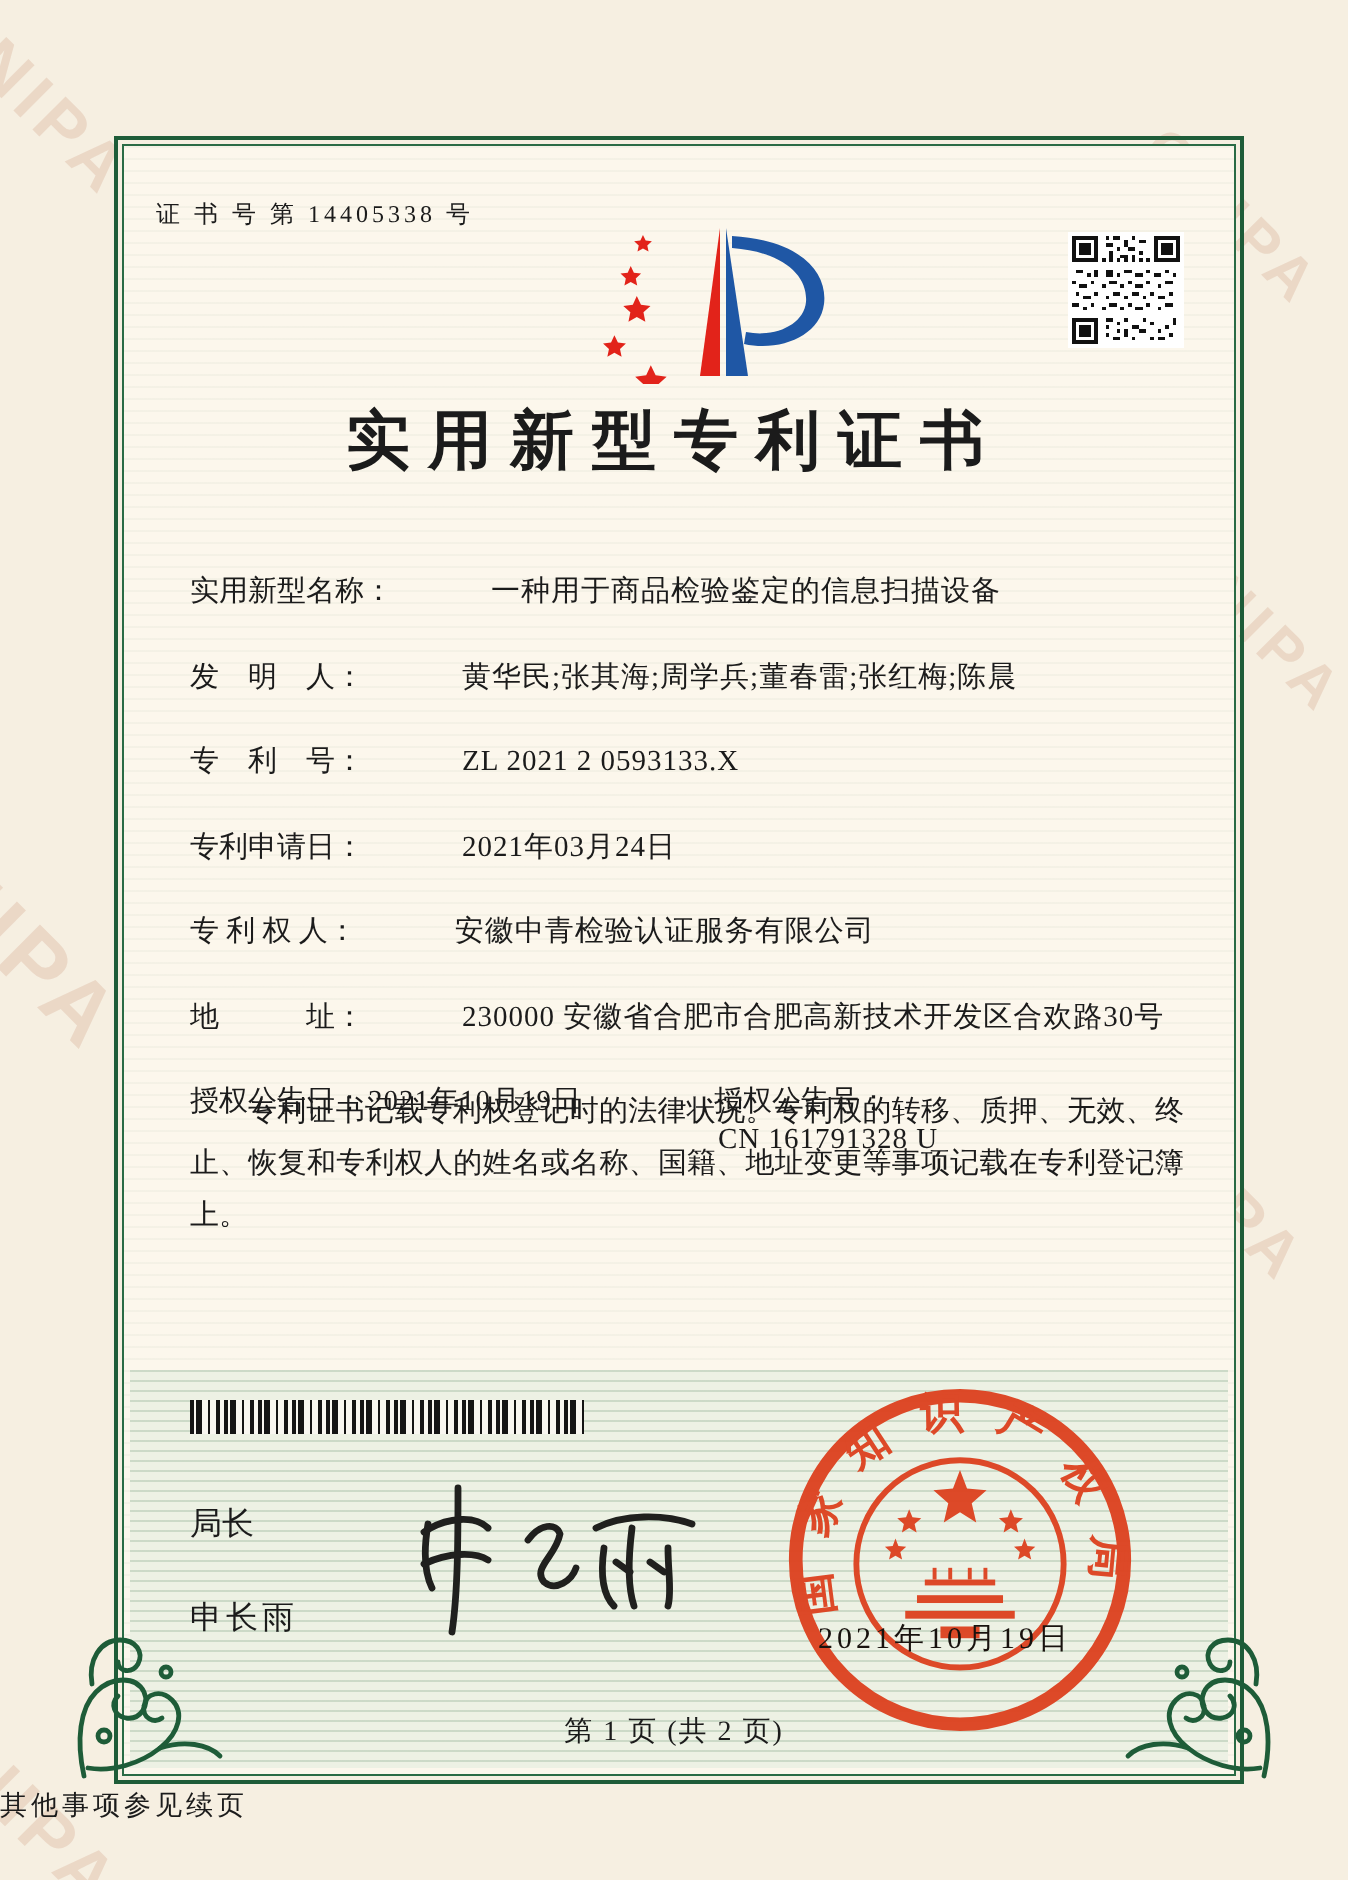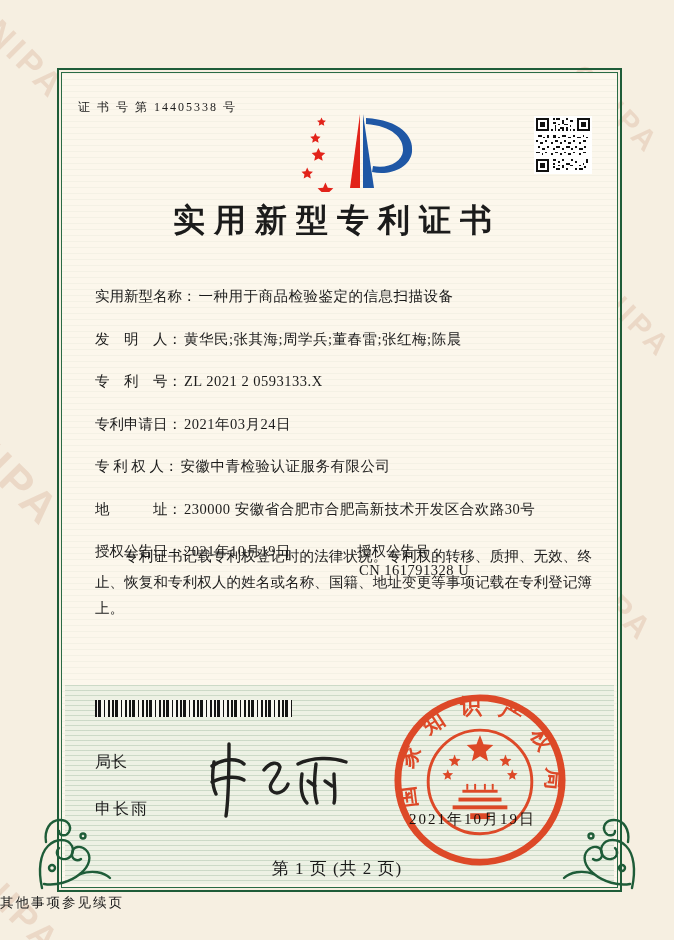--- a/index.html
+++ b/index.html
@@ -56,21 +56,21 @@
   }
   .logo{position:absolute;left:288px;top:110px;z-index:2;}
   .qr{position:absolute;left:534px;top:116px;z-index:2;background:#fff;padding:2px;}
   .title{
     position:absolute;left:0;right:0;top:199px;text-align:center;
     font-size:32px;font-weight:bold;letter-spacing:9px;z-index:2;
   }
 
   
   .fields{position:absolute;left:95px;right:70px;top:287px;z-index:2;font-size:14.5px;}
-  .frow{display:flex;margin-bottom:23.5px;line-height:19px;}
+  .frow{display:flex;margin-bottom:23.5px;line-height:19px;gap:47px;}
   .flabel{flex:none;white-space:pre;}
   .fvalue{margin-left:2px;letter-spacing:0.5px;}
   .grant-row{display:flex;line-height:19px;}
   .grant-right{margin-left:66px;display:flex;flex-direction:column;}
 
   
   .paras{position:absolute;left:95px;right:82px;top:543px;z-index:2;
     font-size:14.5px;line-height:26px;text-align:justify;}
   .paras p{margin:0;text-indent:2em;}
 
@@ -84,21 +84,21 @@
       #141414 13px 15px,#f8f6f0 15px 17px);
   }
   .signer-title{position:absolute;left:95px;top:752px;font-size:16px;z-index:2;}
   .signer-name{position:absolute;left:95px;top:782px;font-size:16px;z-index:2;letter-spacing:2px;margin-top:17px;}
   .signature{position:absolute;left:192px;top:736px;z-index:2;}
   .seal{position:absolute;left:392px;top:692px;z-index:2;opacity:0.94;}
   .seal-date{
     position:absolute;left:409px;top:810px;width:160px;z-index:3;
     font-size:15px;color:#18120e;letter-spacing:2px;white-space:nowrap;
   }
-  .page-info{position:absolute;left:0;right:0;top:857px;text-align:center;font-size:17px;z-index:2;letter-spacing:1px;}
+  .page-info{position:absolute;left:0;right:0;top:857px;text-align:center;font-size:14px;z-index:2;letter-spacing:1px;}
   .cont-note{position:absolute;left:0;right:0;top:894px;text-align:left;font-size:13.5px;z-index:2;letter-spacing:2px;}
 </style>
 </head>
 <body>
 
 <div class="page">
 
   <span class="wm" style="left:-14px;top:-8px;font-size:34px;">CNIPA</span>
   <span class="wm" style="left:196px;top:118px;font-size:30px;color:rgba(216,160,140,0.20);">CNIPA</span>
   <span class="wm" style="left:588px;top:58px;font-size:30px;">CNIPA</span>

